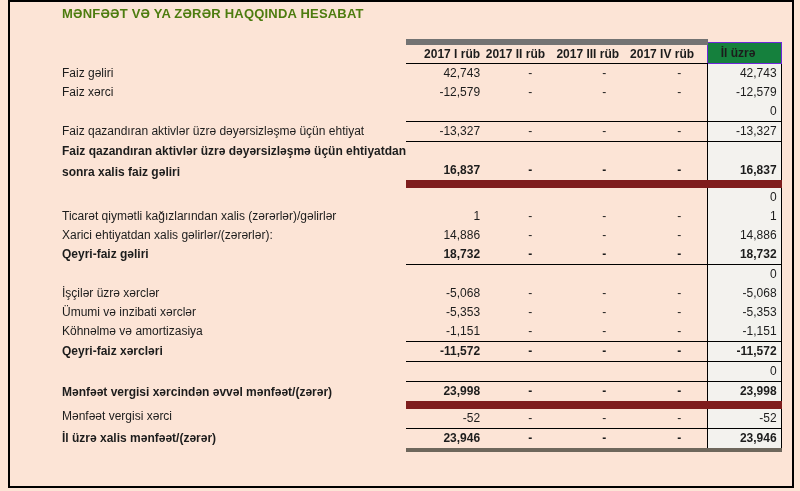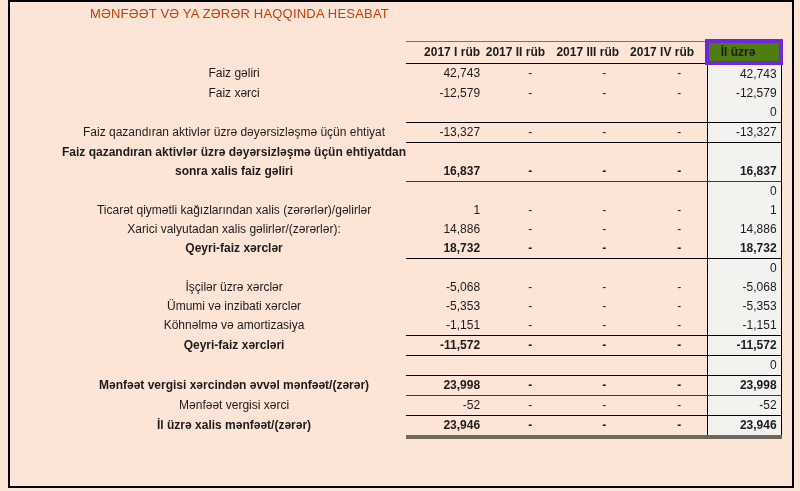--- a/index.html
+++ b/index.html
@@ -11,59 +11,58 @@
     position:relative;
     overflow:hidden;
   }
   .frame {
     position:absolute; left:8px; top:0; width:786px; height:488px;
     border:2px solid #000;
     pointer-events:none;
   }
   .title {
     position:absolute; left:62px; top:6px;
-    font-size:13px; font-weight:normal; letter-spacing:0.2px; color:#c2410c;
+    font-size:13px; font-weight:bold; letter-spacing:0.2px; color:#4d7c0f;
     white-space:nowrap;
-    margin-left:28px;
   }
   table.pl {
     position:absolute; left:62px; top:39px;
     border-collapse:collapse; table-layout:fixed;
     font-size:12px; color:#1c1c1c;
   }
   col.c-label { width:340px; }
   col.c-q1 { width:76px; }
   col.c-q2 { width:65px; }
   col.c-q3 { width:74px; }
   col.c-q4 { width:75px; }
   col.c-gap { width:11px; }
   col.c-year { width:74px; }
   td {
     height:19px; padding:0;
     vertical-align:middle; white-space:nowrap; overflow:visible;
     line-height:19px;
   }
   tr.header td { height:18px; line-height:18px; font-weight:bold; }
-  .lbl { text-align:center; }
+  .lbl { text-align:left; }
   .num { text-align:right; padding-right:2px; }
   .dash { padding-right:15px; }
   .year {
     background:#f3f2ee;
     border-left:1px solid #000; border-right:1px solid #000;
     padding-right:4px;
   }
   .gap { background:transparent; }
   tr.bold td { font-weight:bold; }
-  tr.header td.hd { border-top:1px solid #737373; border-bottom:1px solid #000; }
+  tr.header td.hd { border-top:6px solid #737373; border-bottom:1px solid #000; }
   tr.header td.year-hd {
-    border:4px solid #6d28d9; text-align:center; padding-right:12px;
-    background:#4d7c0f;
+    border:1px solid #6d28d9; text-align:center; padding-right:12px;
+    background:#15803d;
   }
   tr.rule-thin td.b { border-bottom:1px solid #000; }
-  tr.rule-thick td.b { border-bottom:1px solid #7f1d1d; }
+  tr.rule-thick td.b { border-bottom:8px solid #7f1d1d; }
   tr.rule-thickdark td.b { border-bottom:4px solid #6e675c; }
 </style>
 </head>
 <body>
 
 <div class="frame"></div>
 
 <div class="title">MƏNFƏƏT VƏ YA ZƏRƏR HAQQINDA HESABAT</div>
 
 <table class="pl">
@@ -154,30 +153,30 @@
       <tr class="rule-none">
         <td class="lbl">Ticarət qiymətli kağızlarından xalis (zərərlər)/gəlirlər</td>
         <td class="num b">1</td>
         <td class="num b dash">-</td>
         <td class="num b dash">-</td>
         <td class="num b dash">-</td>
         <td class="gap b"></td>
         <td class="num year b">1</td>
       </tr>
       <tr class="rule-none">
-        <td class="lbl">Xarici valyutadan xalis gəlirlər/(zərərlər):</td>
+        <td class="lbl">Xarici ehtiyatdan xalis gəlirlər/(zərərlər):</td>
         <td class="num b">14,886</td>
         <td class="num b dash">-</td>
         <td class="num b dash">-</td>
         <td class="num b dash">-</td>
         <td class="gap b"></td>
         <td class="num year b">14,886</td>
       </tr>
       <tr class="bold rule-thin">
-        <td class="lbl">Qeyri-faiz xərclər</td>
+        <td class="lbl">Qeyri-faiz gəliri</td>
         <td class="num b">18,732</td>
         <td class="num b dash">-</td>
         <td class="num b dash">-</td>
         <td class="num b dash">-</td>
         <td class="gap b"></td>
         <td class="num year b">18,732</td>
       </tr>
       <tr class="rule-none">
         <td class="lbl"></td>
         <td class="num b"></td>

